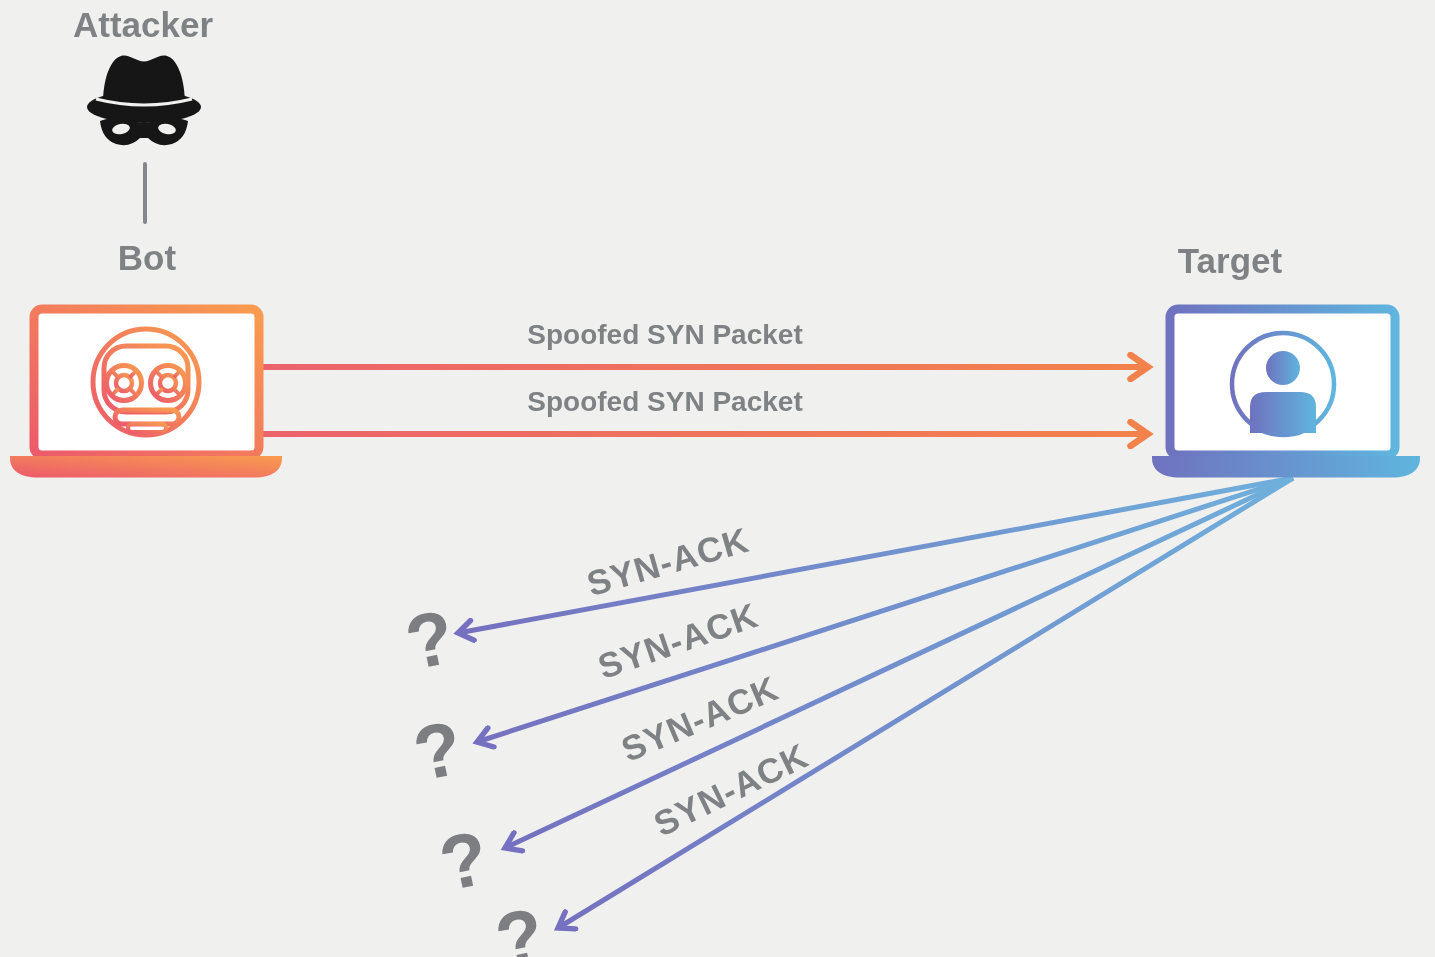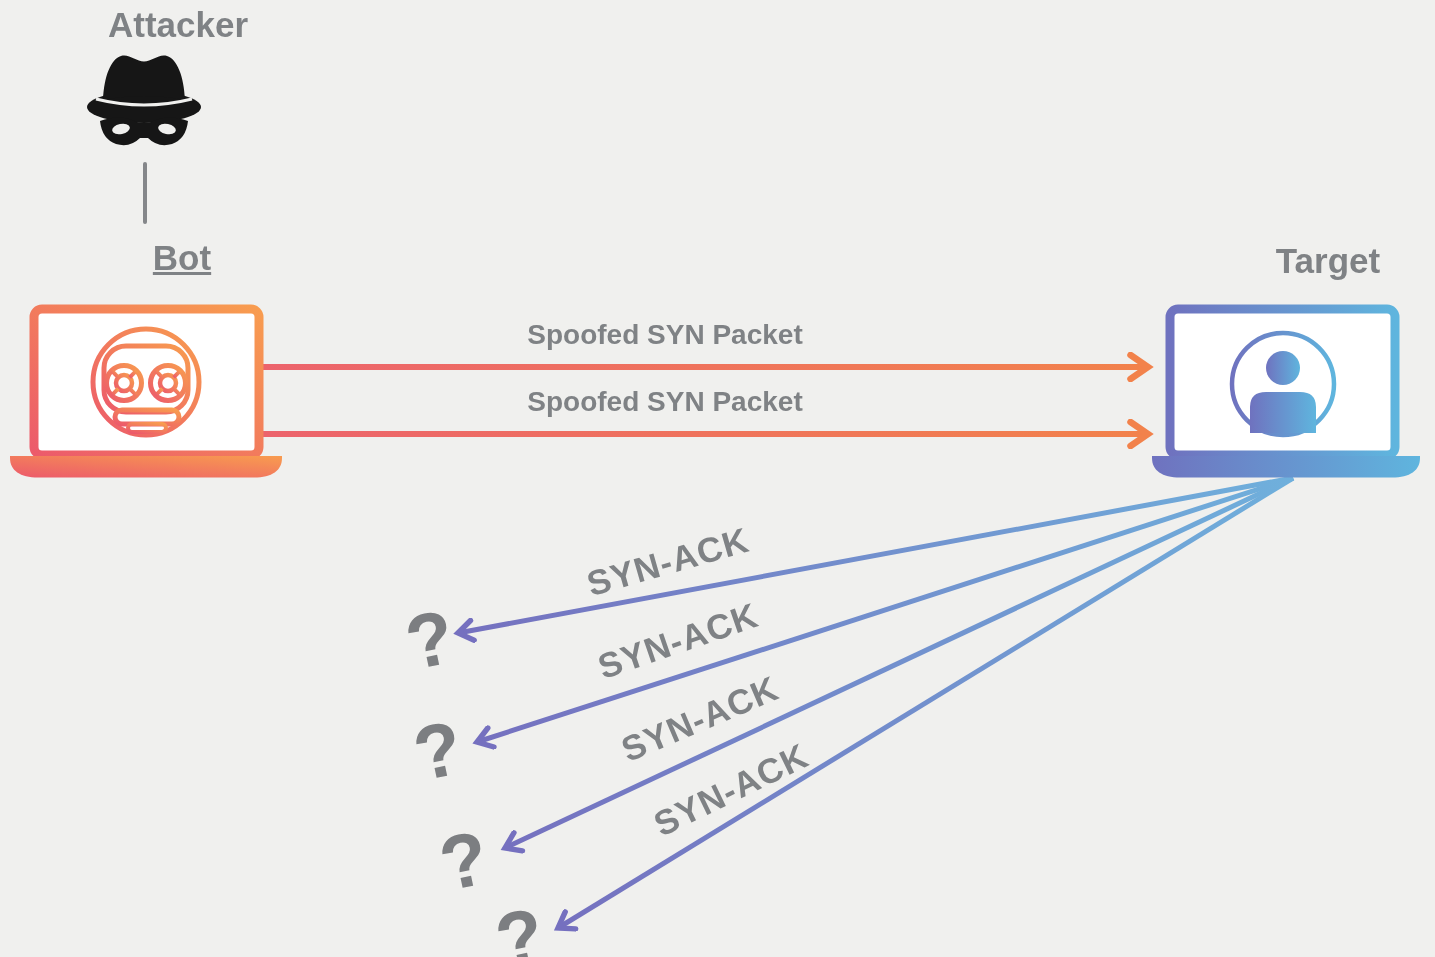--- a/index.html
+++ b/index.html
@@ -11,35 +11,35 @@
     overflow:hidden;
   }
   .stage svg.layer{position:absolute;left:0;top:0;}
   .lbl{
     position:absolute;
     color:#7f8285;
     font-weight:700;
     white-space:nowrap;
     transform:translate(-50%,-50%);
   }
-  .node-lbl{font-size:35px;margin-left:35px;}
+  .node-lbl{font-size:35px;}
   .packet-lbl{font-size:28px;}
   .synack-lbl{font-size:35px;letter-spacing:1px;}
   .qmark{
     position:absolute;
     color:#7c7e81;
     font-weight:800;
     font-size:76px;
     line-height:1;
     transform:translate(-50%,-50%) rotate(-12deg);
   }
   
   #lbl-attacker{left:143px;top:25px;}
-  #lbl-bot{left:147px;top:258px;text-decoration:underline;}
-  #lbl-target{left:1293px;top:261px;}
+  #lbl-bot{left:147px;top:258px;}
+  #lbl-target{left:1230px;top:261px;}
   #lbl-syn1{left:665px;top:335px;}
   #lbl-syn2{left:665px;top:402px;}
   #lbl-sa1{left:668px;top:562px;transform:translate(-50%,-50%) rotate(-16deg);}
   #lbl-sa2{left:678px;top:641px;transform:translate(-50%,-50%) rotate(-19deg);}
   #lbl-sa3{left:700px;top:719px;transform:translate(-50%,-50%) rotate(-23deg);}
   #lbl-sa4{left:731px;top:790px;transform:translate(-50%,-50%) rotate(-26deg);}
   #qm1{left:430px;top:640px;}
   #qm2{left:438px;top:751px;}
   #qm3{left:464px;top:861px;}
   #qm4{left:520px;top:938px;}

